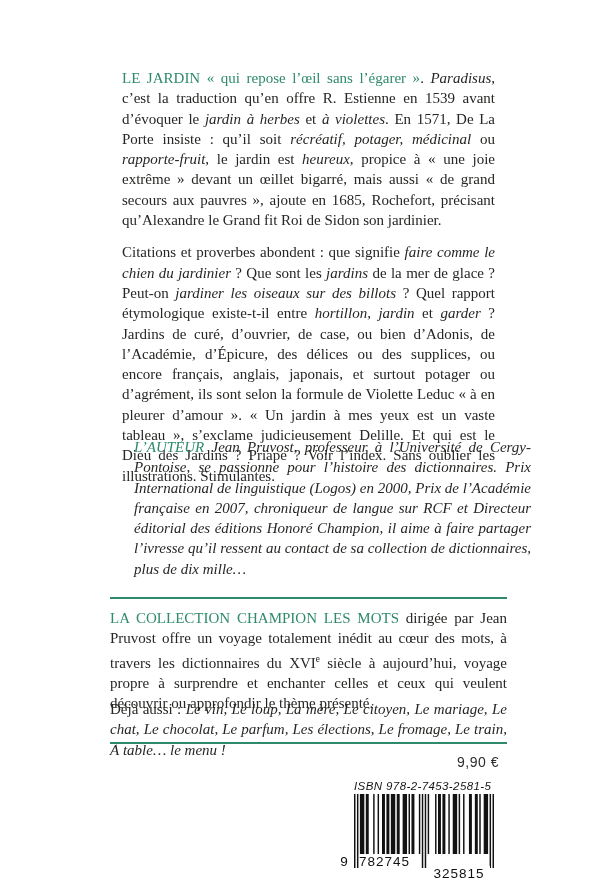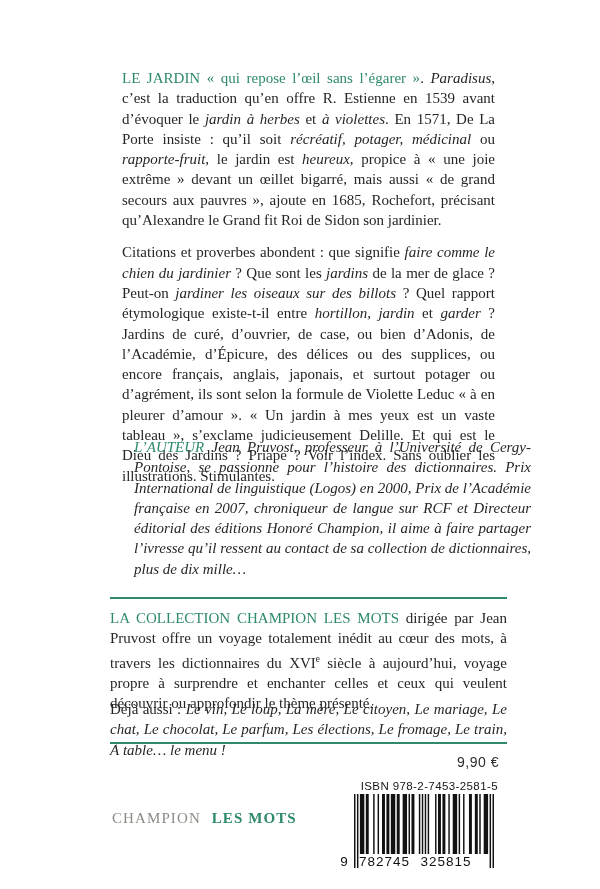--- a/index.html
+++ b/index.html
@@ -31,22 +31,22 @@
   .price{
     position:absolute;top:754px;right:101px;
     font-family:"Liberation Sans","DejaVu Sans",sans-serif;
     font-size:14px;letter-spacing:0.5px;color:#2c2c2c;
   }
   .barcode-block{
     position:absolute;left:338px;top:780px;width:160px;
     font-family:"Liberation Sans","DejaVu Sans",sans-serif;color:#161616;
   }
   .isbn{
-    padding-left:16px;text-align:right;font-size:11.5px;letter-spacing:0.4px;
-    margin:0 0 2px 0;white-space:nowrap;
+    padding-left:16px;text-align:left;font-size:11.5px;letter-spacing:0.4px;
+    margin:0 0 2px 0;white-space:nowrap;font-style:italic;
   }
   .barcode{position:relative;height:76px;}
   .barcode svg{position:absolute;left:16px;top:0;display:block;}
   .barcode-digits{position:absolute;left:0;top:60px;width:100%;height:16px;}
   .barcode-digits span{
     position:absolute;top:0;height:16px;line-height:16px;background:#fff;
     text-align:center;font-size:13.5px;letter-spacing:1px;color:#111;
   }
   .publisher{
     position:absolute;left:112px;top:810px;font-size:15px;letter-spacing:1.1px;
@@ -114,23 +114,19 @@
             <rect x="120.84" y="0" width="2.95" height="60" fill="#121212"></rect>
             <rect x="125.26" y="0" width="1.47" height="60" fill="#121212"></rect>
             <rect x="129.68" y="0" width="4.42" height="60" fill="#121212"></rect>
             <rect x="135.58" y="0" width="1.47" height="74" fill="#121212"></rect>
             <rect x="138.53" y="0" width="1.47" height="74" fill="#121212"></rect>
           </svg>
         </div>
       <div class="barcode-digits">
           <span style="left: 0px; width: 13px;">9</span>
           <span style="left: 21px; width: 49px;">782745</span>
-          <span style="left: 77px; width: 62px;">325815</span>
+          <span style="left: 90px; width: 62px; margin-top: 12px;">325815</span>
         </div>
     </div>
   </div>
 
-  <div class="publisher">
-    <span class="name">CHAMPION</span>
-    <span class="coll">LES MOTS</span>
-  </div>
 
 </div>
 
 </body></html>

